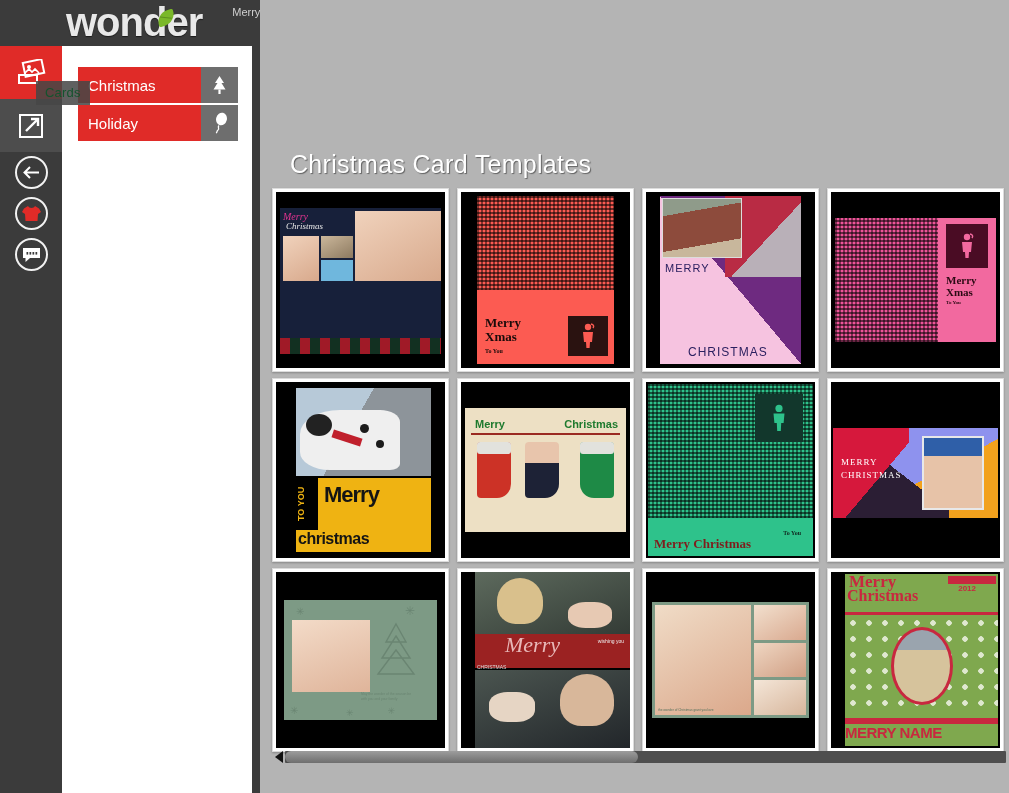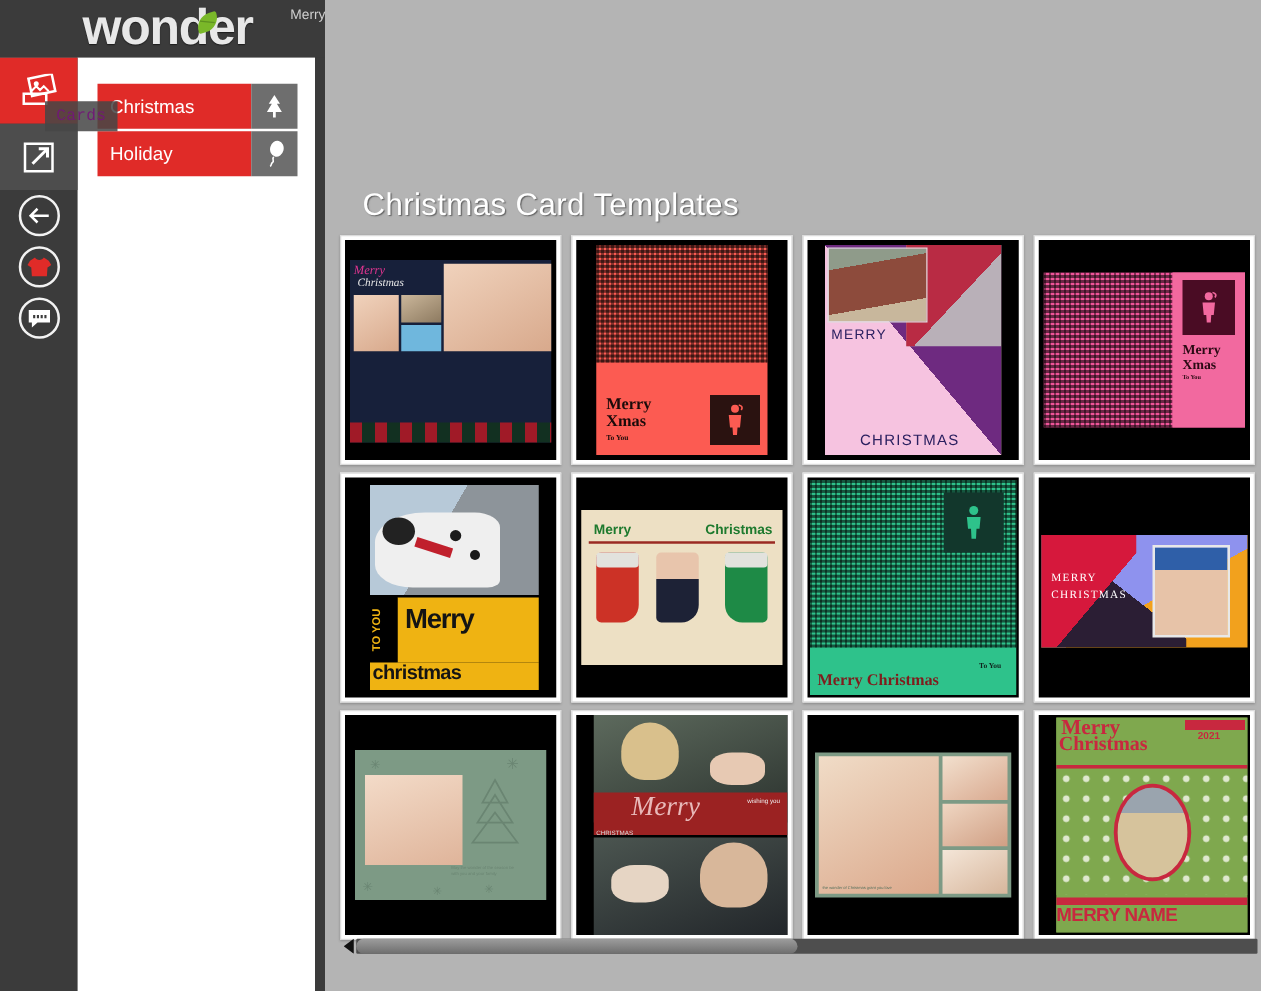--- a/index.html
+++ b/index.html
@@ -54,24 +54,23 @@
   }
   .circ {
     width: 33px; height: 33px; border-radius: 50%;
     border: 2px solid #f2f2f2; display: flex;
     align-items: center; justify-content: center; position: relative;
   }
 
   
   .tooltip {
     position: absolute; left: 36px; top: 81px;
-    background: rgba(70,70,70,.86); color: #701a75;
+    background: rgba(70,70,70,.86); color: #14532d;
     font-size: 13px; padding: 4px 9px 5px; z-index: 20;
     letter-spacing: .2px;
-    font-family: Liberation Mono, monospace;
   }
 
   
   .panel {
     position: absolute; left: 62px; top: 46px; width: 190px; height: 747px;
     background: #ffffff; z-index: 4;
   }
   .panel-gap {
     position: absolute; left: 252px; top: 0; width: 8px; height: 793px;
     background: #3b3b3b; z-index: 4;
@@ -445,21 +444,21 @@
         </div>
       </div>
 
       <div class="cell">
         <div class="card">
           <div class="card-inner">
             <div style="position:absolute;left:14px;top:2px;right:2px;bottom:2px;background:#7fa84e;overflow:hidden;">
               <div style="position:absolute;left:0;top:0;right:0;height:38px;background:#7fa84e;">
                 <div style="position:absolute;left:4px;top:-2px;color:#c8283f;font-size:17px;font-weight:bold;font-family:'Liberation Serif',serif;">Merry</div>
                 <div style="position:absolute;left:2px;top:13px;color:#c8283f;font-size:16px;font-weight:bold;font-family:'Liberation Serif',serif;">Christmas</div>
-                <div style="position:absolute;right:22px;top:10px;color:#c8283f;font-size:8px;font-weight:bold;">2021</div>
+                <div style="position:absolute;right:22px;top:10px;color:#c8283f;font-size:8px;font-weight:bold;">2012</div>
                 <div style="position:absolute;right:2px;top:2px;width:48px;height:8px;background:#c8283f;"></div>
               </div>
               <div style="position:absolute;left:0;top:38px;right:0;height:3px;background:#c8283f;"></div>
               <div style="position:absolute;left:0;top:41px;right:0;bottom:30px;background:#7fa84e;background-image:radial-gradient(circle,#dfe8cf 2.5px,transparent 3px);background-size:16px 16px;">
                 <div style="position:absolute;left:50%;top:50%;transform:translate(-50%,-50%);width:62px;height:78px;border-radius:50%;border:3px solid #c8283f;background:linear-gradient(180deg,#9aa4ae 0 28%,#d6c39c 28%);"></div>
               </div>
               <div style="position:absolute;left:0;bottom:22px;right:0;height:6px;background:#c8283f;"></div>
               <div style="position:absolute;left:0;bottom:0;right:0;height:22px;background:#7fa84e;color:#c8283f;font-size:15px;font-weight:bold;letter-spacing:-.5px;">MERRY NAME</div>
             </div>
           </div>

